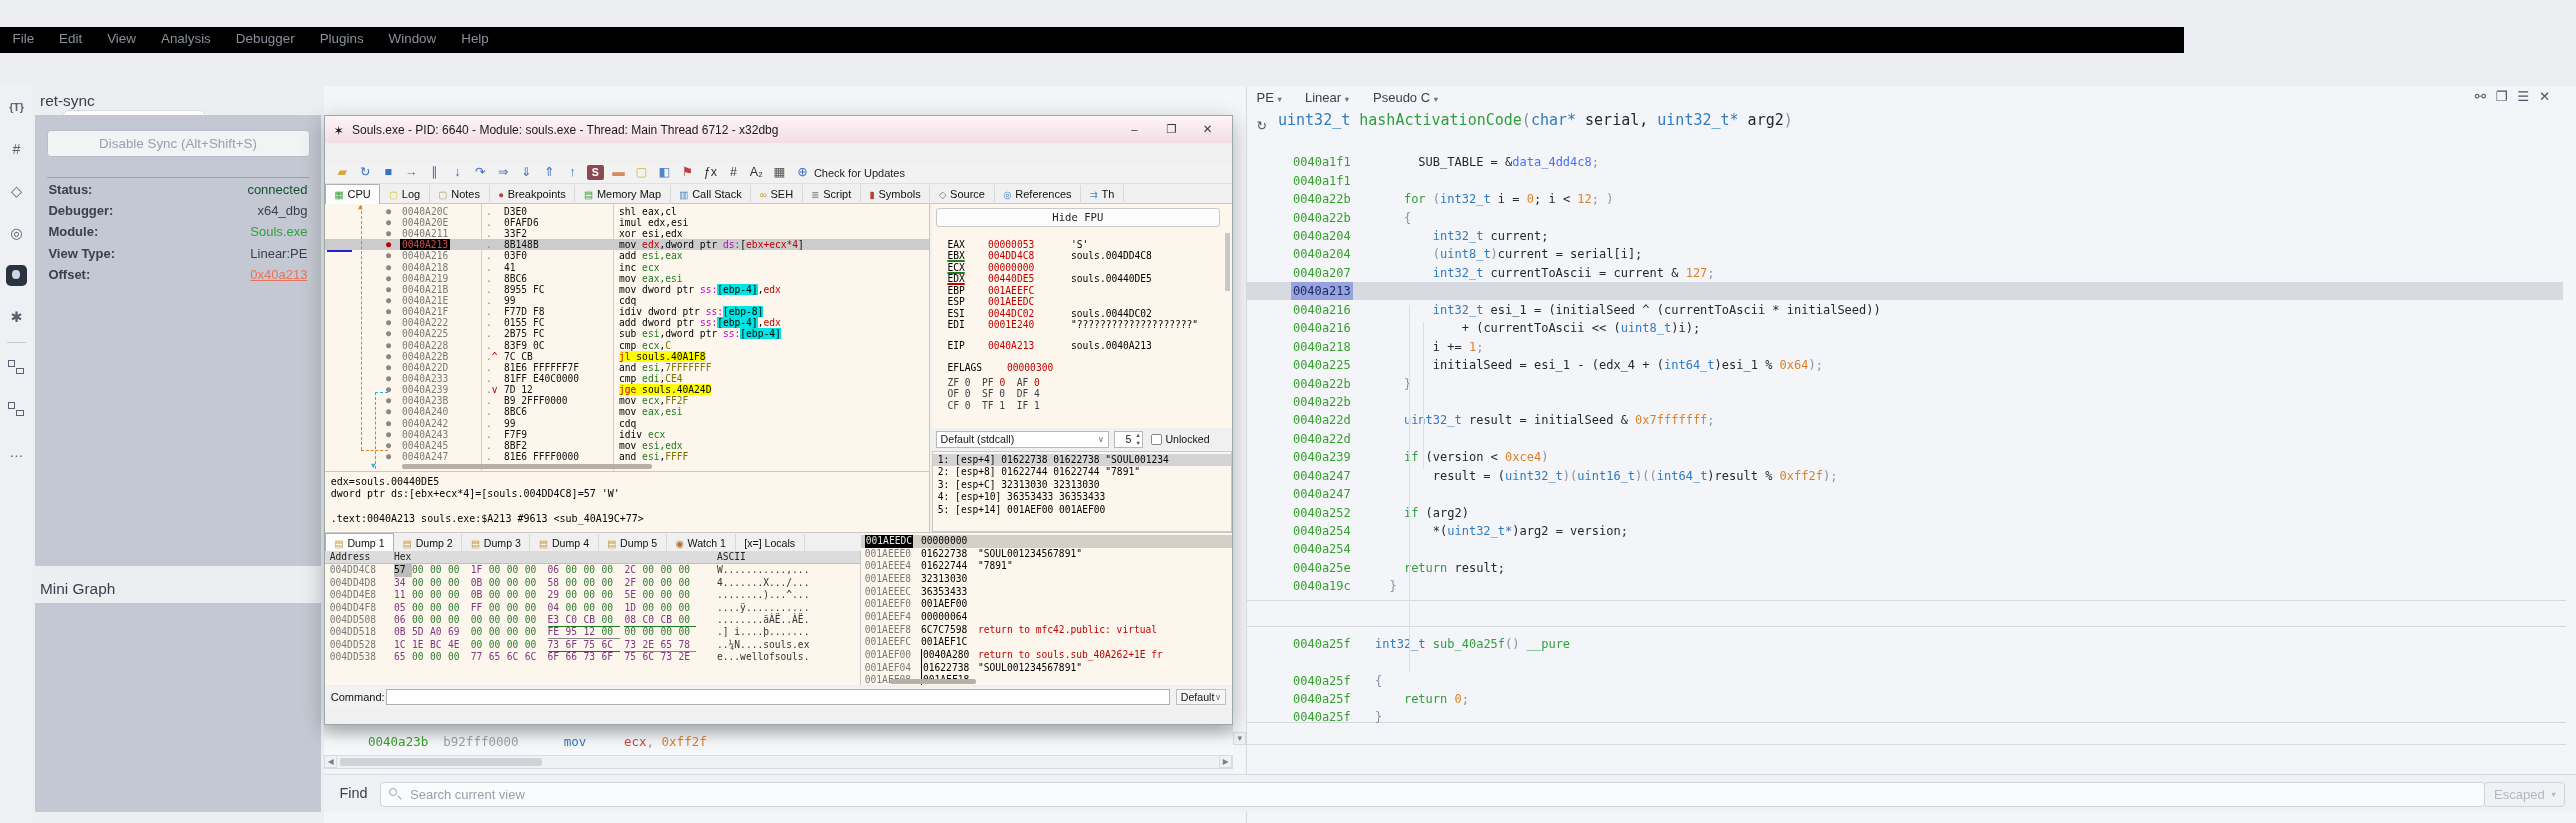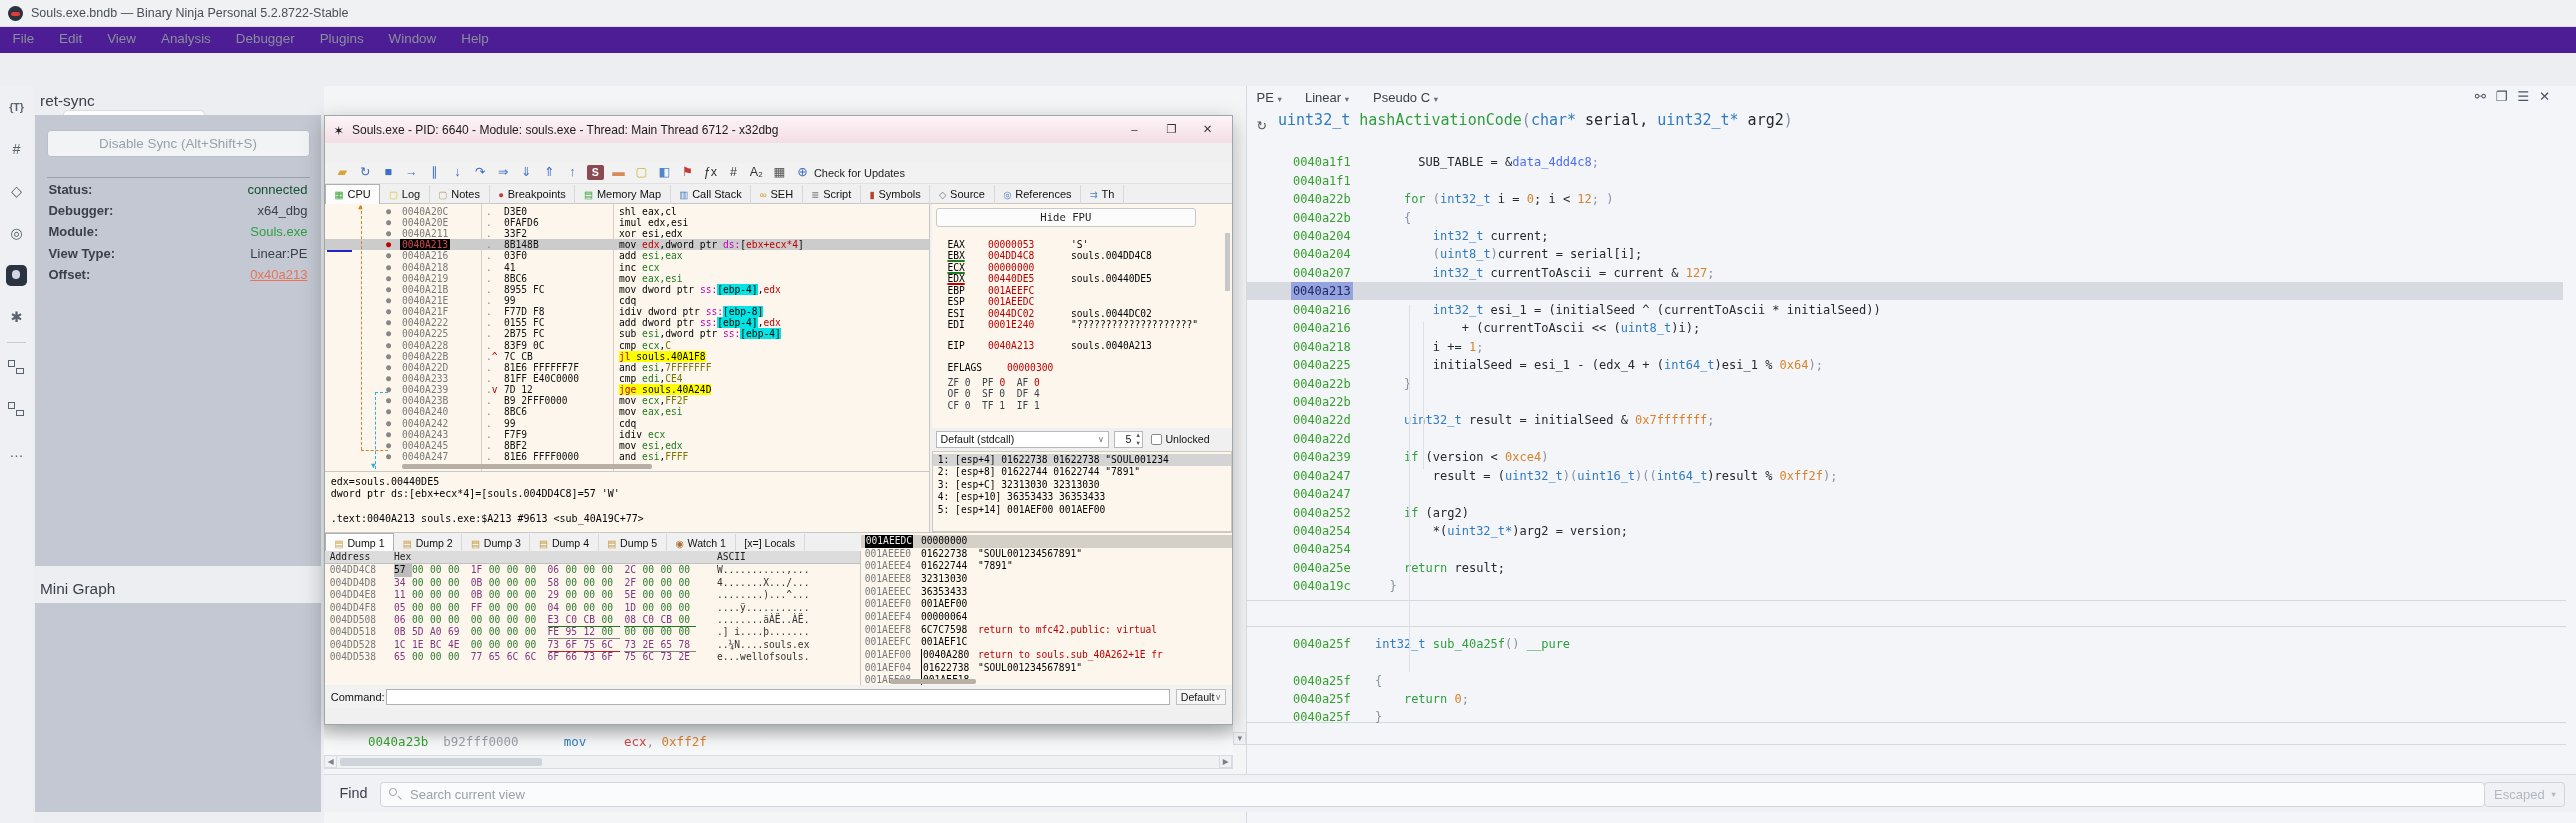--- a/index.html
+++ b/index.html
@@ -4,21 +4,21 @@
 <style>
   html,body{margin:0;padding:0;background:#dfe2e8;}
   *{box-sizing:border-box;}
   #app{position:relative;width:2576px;height:823px;background:#eceef2;font-family:"Liberation Sans",sans-serif;overflow:hidden;color:#3a3f4a;}
   .abs{position:absolute;}
   
   #bn-titlebar{left:0;top:0;width:2576px;height:27px;background:#f0f1f3;border-bottom:1px solid #dcdee2;font-size:12.5px;color:#4a4f58;}
   #bn-logo{left:7.7px;top:5.8px;width:15.4px;height:15.4px;border-radius:50%;background:#2b3240;overflow:hidden;}
   #bn-logo i{position:absolute;left:2.9px;top:6.7px;width:9.6px;height:3.8px;background:#e23b3b;border-radius:1.9px;}
   #bn-title{left:31px;top:5.8px;}
-  #bn-menubar{left:0;top:27px;width:2576px;height:26px;background:#4c1d95;font-size:13.4px;color:#8a8f9a;}
+  #bn-menubar{left:0;top:27px;width:2184px;height:26px;background:#000000;font-size:13.4px;color:#8a8f9a;}
   #bn-menubar span{display:inline-block;padding:3.8px 12.5px;}
   #bn-tabbar{left:0;top:53px;width:2576px;height:34px;background:#eceef2;}
   .navarr{top:60px;font-size:15.4px;color:#6b7280;width:21px;text-align:center;}
   #bn-tab{left:63px;top:57px;width:142px;height:27px;background:#fdfdfe;border:1px solid #d8dbe1;border-radius:4.8px;font-size:13.4px;color:#3a3f4a;text-align:center;line-height:25px;}
   #bn-tab .dot{color:#3a3f4a;font-size:9.6px;margin-left:5.8px;}
   #tab-plus{left:217px;top:60px;font-size:16.3px;color:#6b7280;}
   
   #iconbar{left:0;top:86px;width:33px;height:737px;background:#eef0f3;}
   .sideicon{position:relative;width:33px;height:42px;color:#5a6270;font-size:14.4px;text-align:center;line-height:42px;}
   .sideicon.small{font-size:10.6px;font-weight:bold;}
@@ -81,21 +81,21 @@
   .jline{position:absolute;width:0;border-left:1px dashed #e08020;}
   .jline.cy{border-left-color:#30b0d0;}
   .jhoriz{position:absolute;height:0;border-top:1px dashed #e08020;}
   .jhoriz.cy{border-top-color:#30b0d0;}
   .jarr{position:absolute;font-size:7.7px;color:#e08020;}
   .jarr.cy{color:#30b0d0;}
   
   #infobox{left:0;top:355px;width:605px;height:61px;background:#fdf6ec;border-top:1.9px solid #c8c8c8;border-right:1.9px solid #c8c8c8;font-family:"DejaVu Sans Mono",monospace;font-size:10px;color:#000;padding:3.8px 5.8px;white-space:pre;line-height:12.5px;}
   
   #regs{left:607px;top:88px;width:300px;height:224px;background:#fdf6ec;overflow:hidden;font-family:"DejaVu Sans Mono",monospace;font-size:9.6px;}
-  #fpu-btn{position:absolute;left:3.8px;top:3.8px;width:260px;height:19px;background:#fcfcfc;border:1px solid #c8c8c8;border-radius:2.9px;text-align:center;font-size:10.6px;color:#222;line-height:17.3px;}
+  #fpu-btn{position:absolute;left:3.8px;top:3.8px;width:284px;height:19px;background:#fcfcfc;border:1px solid #c8c8c8;border-radius:2.9px;text-align:center;font-size:10.6px;color:#222;line-height:17.3px;}
   .rrow{position:absolute;left:0;width:300px;height:11.5px;line-height:11.5px;white-space:pre;}
   .rrow .rn{position:absolute;left:15.4px;color:#000;}
   .rrow .rn.ug{text-decoration:underline;text-decoration-color:#1e7a1e;text-decoration-thickness:1.9px;}
   .rrow .rn.ur{text-decoration:underline;text-decoration-color:#c00000;text-decoration-thickness:1.9px;}
   .rrow .rv{position:absolute;left:56px;color:#c00000;}
   .rrow .rx{position:absolute;left:139px;color:#000;}
   .frow{position:absolute;left:15.4px;white-space:pre;}
   #regs-scroll{position:absolute;right:1.9px;top:29px;width:4.8px;height:58px;background:#c8c8c8;}
   
   #args-head{left:607px;top:312px;width:300px;height:23px;background:#f0f0f0;}
@@ -166,26 +166,20 @@
   #find-mag{position:absolute;left:65px;top:13.4px;width:7.7px;height:7.7px;border:1.4px solid #9aa0ac;border-radius:50%;}
   #find-mag i{position:absolute;left:6.7px;top:7.7px;width:4.8px;height:1.4px;background:#9aa0ac;transform:rotate(45deg);}
   #find-mode{position:absolute;right:11.5px;top:6.7px;width:81px;height:25px;border:1px solid #cfd3da;border-radius:3.8px;background:#f0f1f4;color:#b2b7c2;font-size:13px;line-height:23px;padding-left:9.6px;}
   #find-mode .car{float:right;margin-right:7.7px;font-size:8.6px;}
 </style>
 </head>
 <body>
 
 <div id="app">
 
-  <div id="bn-titlebar" class="abs">
-    <div id="bn-logo" class="abs">
-        <i></i>
-      </div>
-    <div id="bn-title" class="abs">Souls.exe.bndb — Binary Ninja Personal 5.2.8722-Stable</div>
-  </div>
 
   <div id="bn-menubar" class="abs"><span>File</span><span>Edit</span><span>View</span><span>Analysis</span><span>Debugger</span><span>Plugins</span><span>Window</span><span>Help</span></div>
 
   <div id="bn-tabbar" class="abs">
     <div class="abs navarr" style="left:7.7px">←</div>
     <div class="abs navarr" style="left:35px;color:#aab0ba">→</div>
     <div id="bn-tab" class="abs"><span>Souls.exe.bndb</span><span class="dot">●</span></div>
     <div id="tab-plus" class="abs">+</div>
   </div>
 

